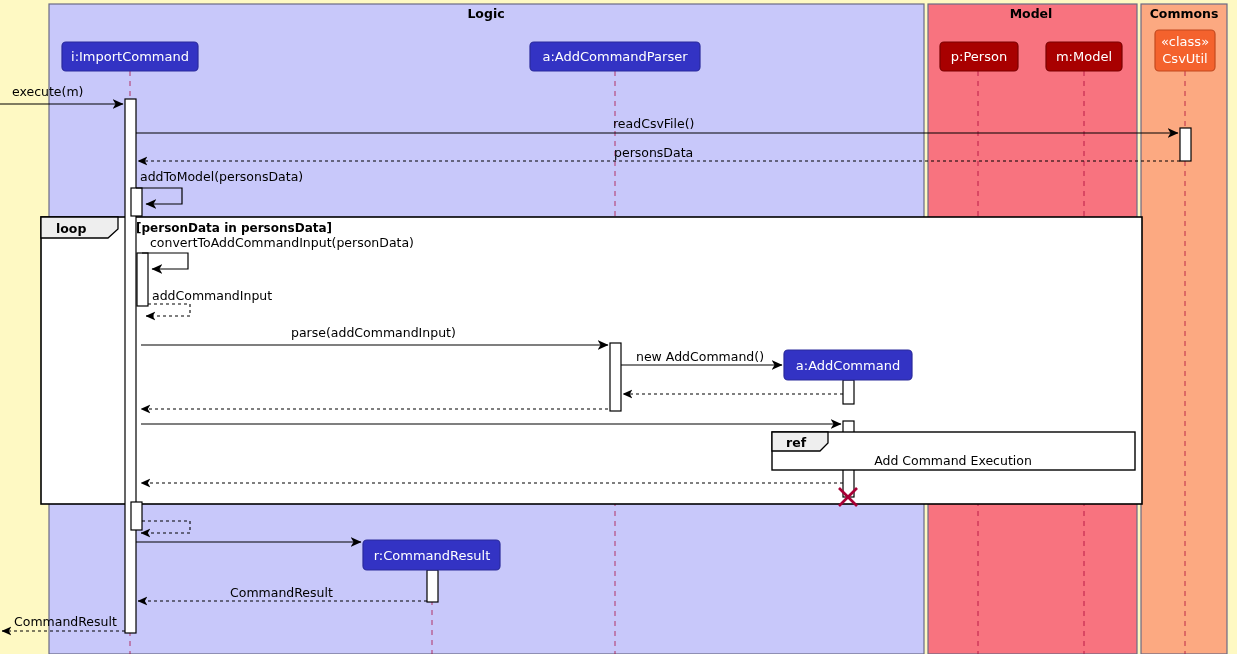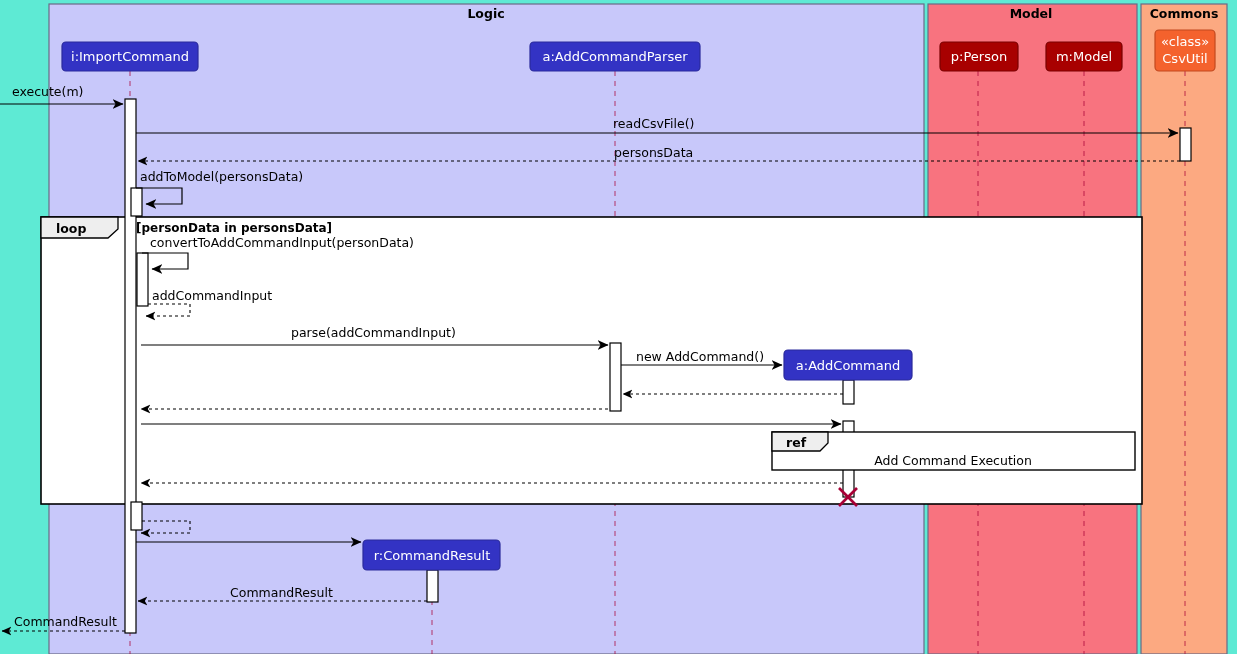--- a/index.html
+++ b/index.html
@@ -8,21 +8,21 @@
     background: #ffffff;
   }
   body {
     font-family: "DejaVu Sans", sans-serif;
   }
   #diagram-root {
     position: relative;
     width: 1237px;
     height: 654px;
     overflow: hidden;
-    background: #5eead4;
+    background: #fef9c3;
   }
   svg#seq {
     display: block;
     width: 1237px;
     height: 654px;
   }
   .band-label {
     font-family: "DejaVu Sans", sans-serif;
     font-size: 12.5px;
     font-weight: bold;

